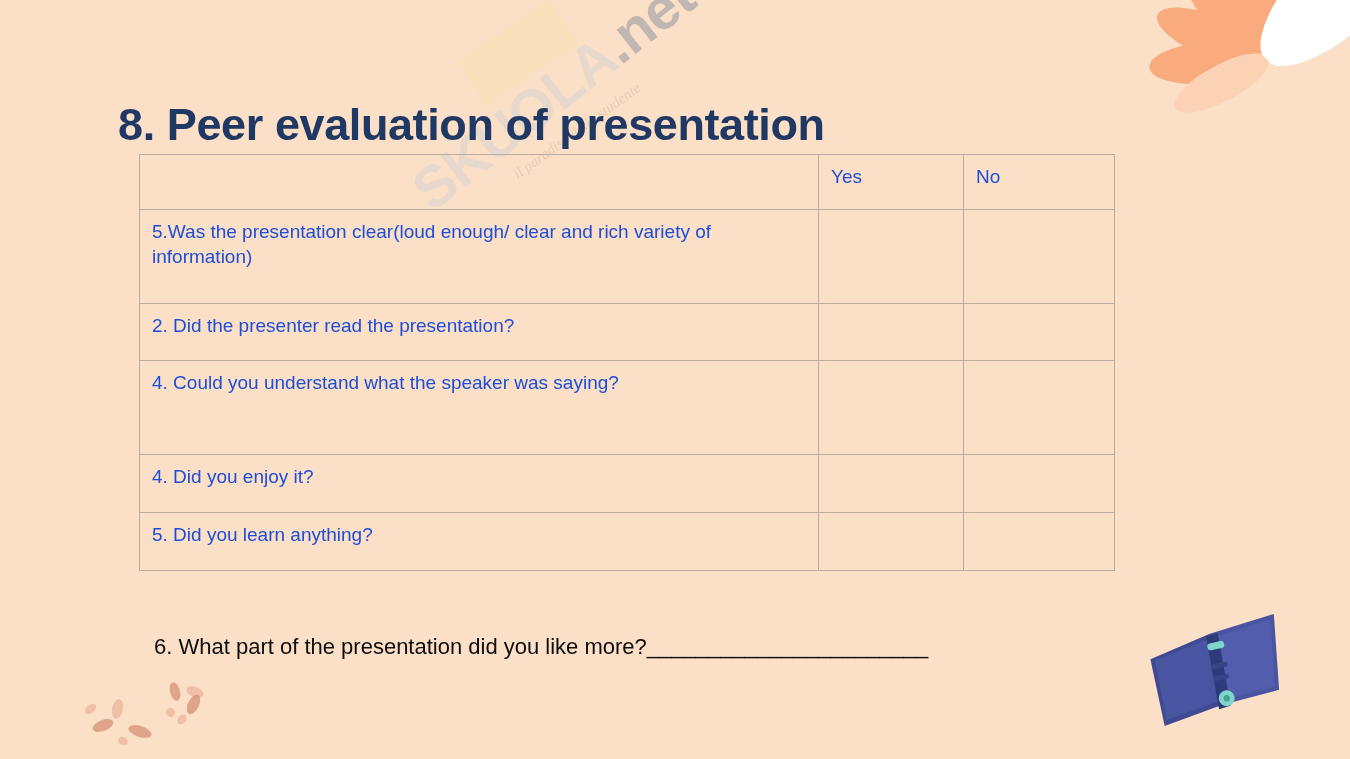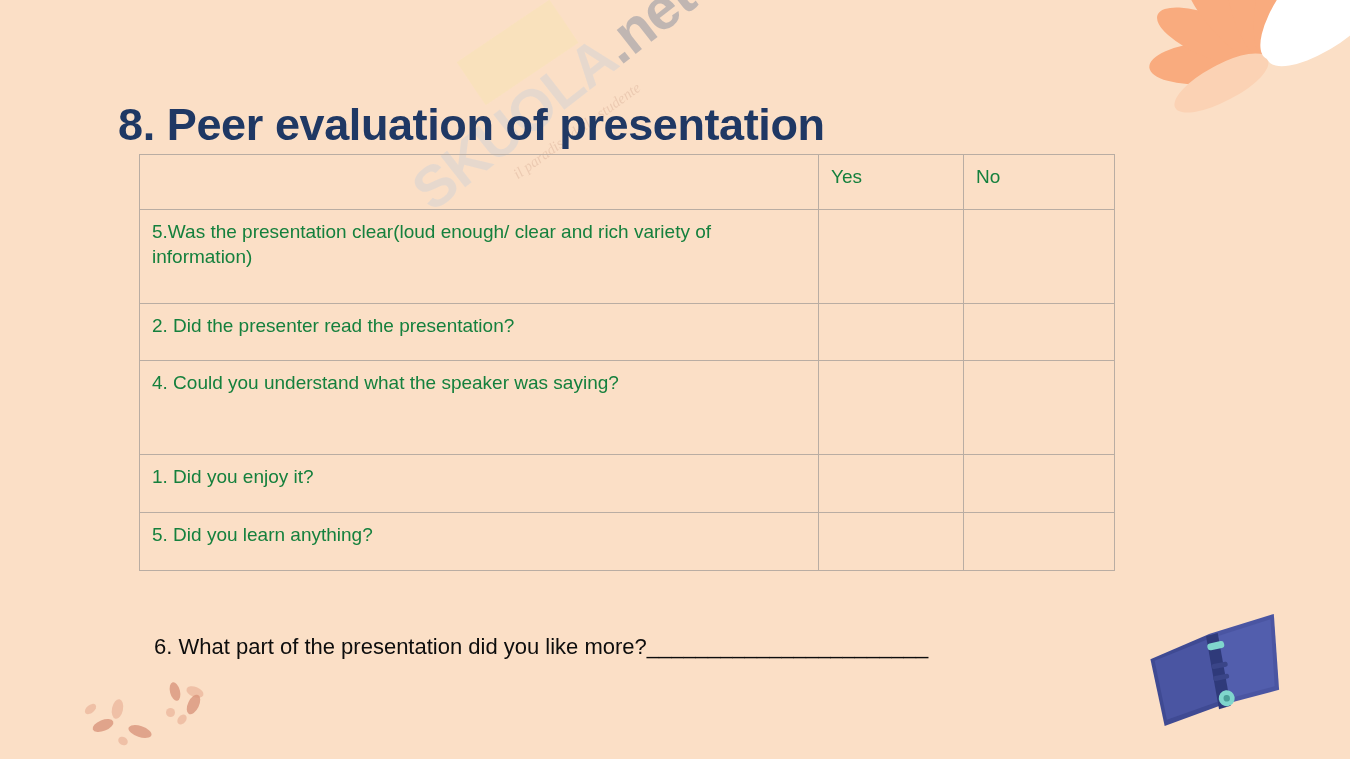--- a/index.html
+++ b/index.html
@@ -130,21 +130,21 @@
     left: 139px;
     top: 154px;
     width: 900px;
     border-collapse: collapse;
     table-layout: fixed;
   }
   table.eval-table td {
     border: 1px solid #b9ada3;
     padding: 9px 12px 11px 12px;
     font-size: 19px;
-    color: #15803d;
+    color: #1d4ed8;
     line-height: 1.32;
     vertical-align: top;
     background: transparent;
   }
   td.q-cell   { width: 654px; }
   td.yes-cell { width: 120px; }
   td.no-cell  { width: 126px; }
 
   tr.head-row td { height: 31px; }
   tr.head-row td.q-cell { padding-top: 12px; }
@@ -248,21 +248,21 @@
         <td class="q-cell">2. Did the presenter read the presentation?</td>
         <td class="yes-cell"></td>
         <td class="no-cell"></td>
       </tr>
       <tr class="r3">
         <td class="q-cell">4. Could you understand what the speaker was saying?</td>
         <td class="yes-cell"></td>
         <td class="no-cell"></td>
       </tr>
       <tr class="r4">
-        <td class="q-cell">1. Did you enjoy it?</td>
+        <td class="q-cell">4. Did you enjoy it?</td>
         <td class="yes-cell"></td>
         <td class="no-cell"></td>
       </tr>
       <tr class="r5">
         <td class="q-cell">5. Did you learn anything?</td>
         <td class="yes-cell"></td>
         <td class="no-cell"></td>
       </tr>
     </tbody>
   </table>

